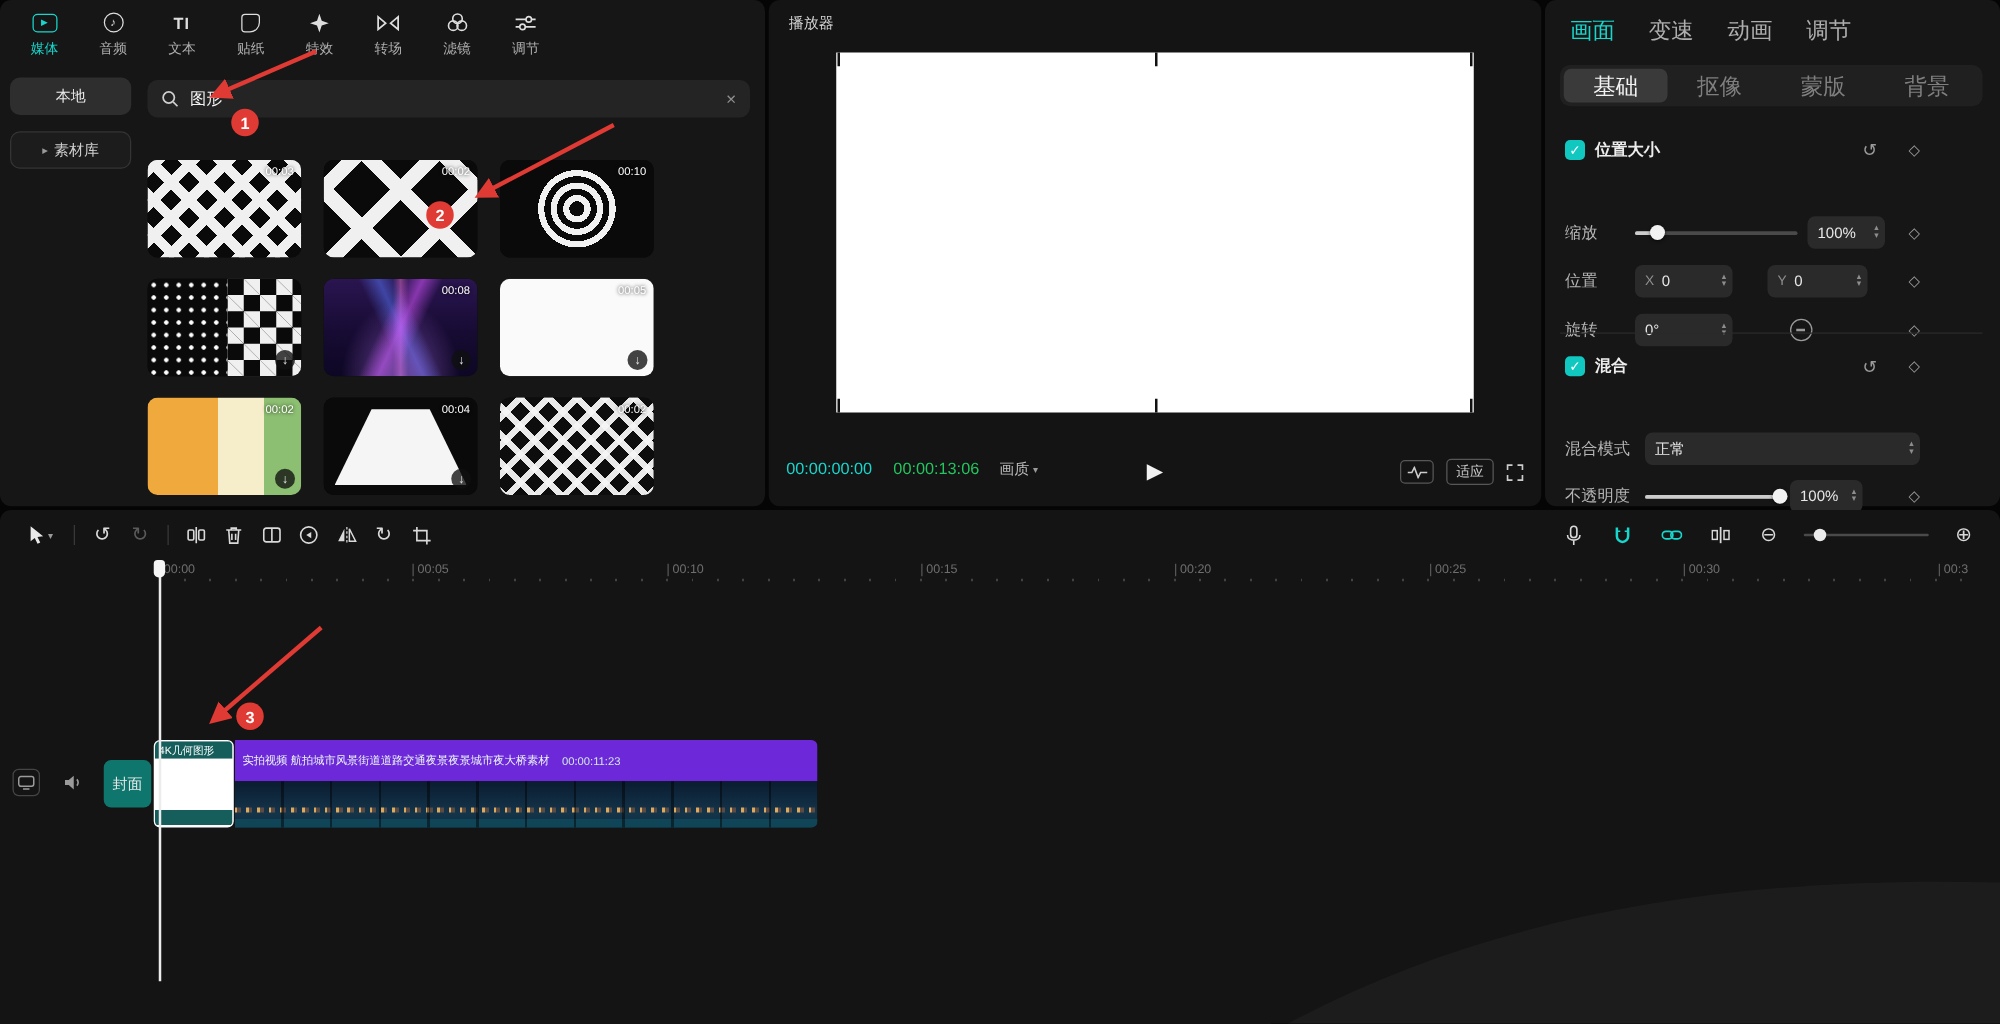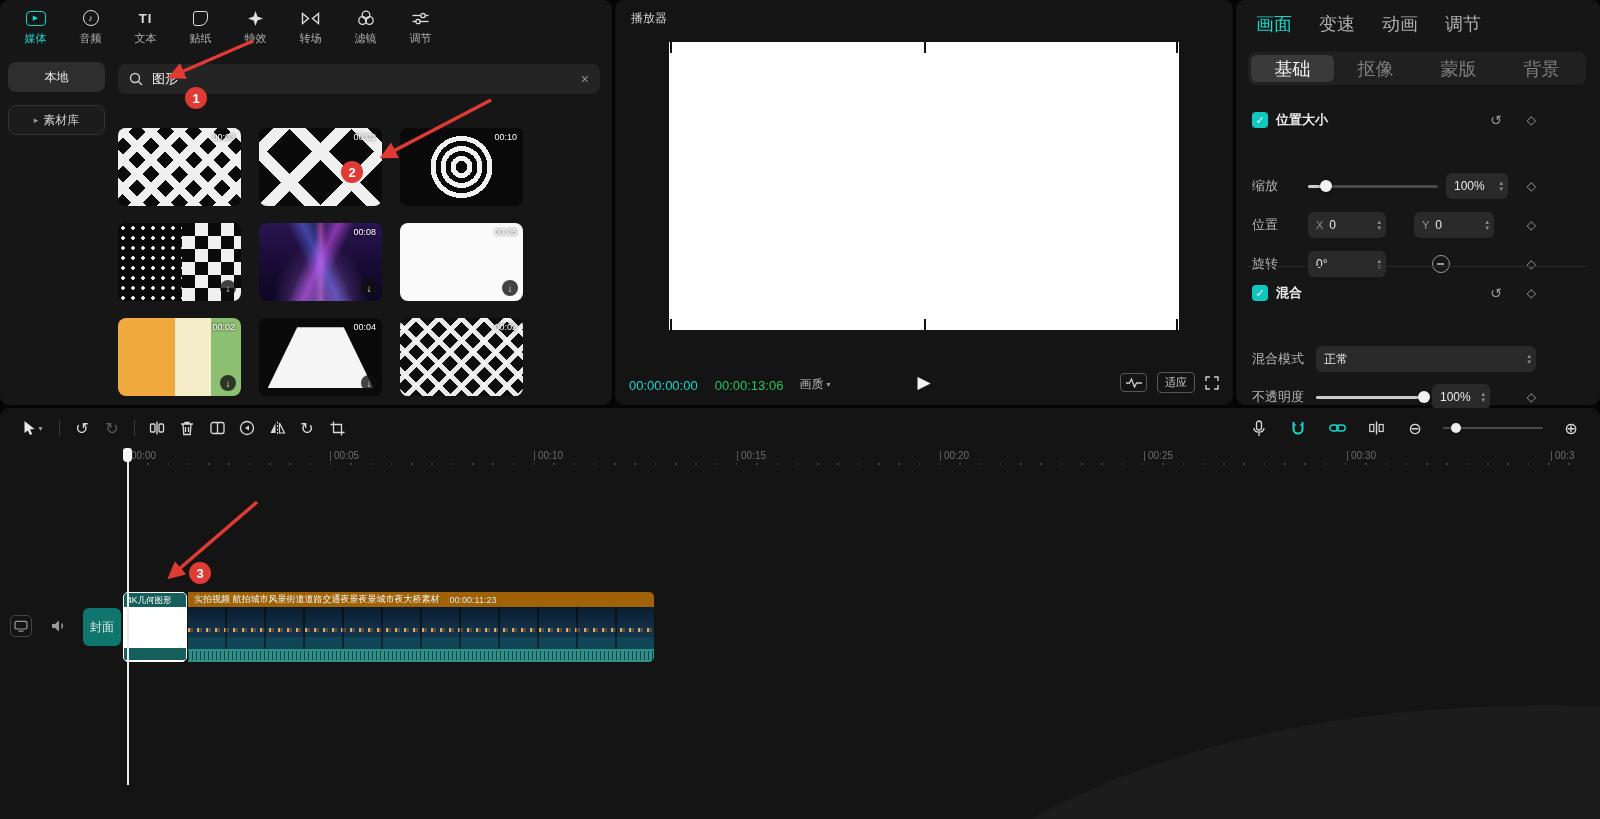--- a/index.html
+++ b/index.html
@@ -71,21 +71,21 @@
   .pat-plaid { background:#0d0d0d; background-image:
     repeating-linear-gradient(45deg, rgba(245,245,245,.95) 0 5px, transparent 5px 16px),
     repeating-linear-gradient(-45deg, rgba(245,245,245,.95) 0 5px, transparent 5px 16px); }
 
   
   .player-title { position:absolute; left:16px; top:10px; font-size:12px; color:#d2d2d2; }
   .canvas { position:absolute; left:54px; top:42px; width:510px; height:288px; background:#ffffff; }
   .handle { position:absolute; width:2px; height:11px; background:#111; }
   .h-tl{left:1px;top:0;} .h-tr{right:1px;top:0;} .h-bl{left:1px;bottom:0;} .h-br{right:1px;bottom:0;}
   .h-tm{left:50%;top:0;} .h-bm{left:50%;bottom:0;}
-  .player-bar { position:absolute; left:0; right:0; bottom:12px; height:26px; display:flex; align-items:flex-end; padding:0 14px; }
+  .player-bar { position:absolute; left:0; right:0; bottom:12px; height:26px; display:flex; align-items:flex-start; padding:0 14px; }
   .tc-current { color:#17d6cc; font-size:13px; }
   .tc-total { color:#22c55e; font-size:13px; margin-left:17px; }
   .quality { margin-left:16px; display:flex; align-items:center; gap:3px; font-size:12px; color:#bdbdbd; cursor:pointer; }
   .caret { font-size:8px; color:#9a9a9a; }
   .play-btn { position:absolute; left:50%; transform:translateX(-50%); color:#f2f2f2; font-size:17px; cursor:pointer; }
   .player-right { margin-left:auto; display:flex; align-items:center; gap:10px; }
   .wave-btn { width:27px; height:19px; border:1px solid #575757; border-radius:4px; display:flex; align-items:center; justify-content:center; cursor:pointer; }
   .fit-btn { border:1px solid #575757; border-radius:4px; color:#cccccc; font-size:11px; padding:2px 7px; cursor:pointer; }
   .fs-btn { display:flex; cursor:pointer; }
 
@@ -146,21 +146,21 @@
   .g2 { left:50px; top:210px; width:18px; height:16px; }
 
   .cover-btn { position:absolute; left:83px; top:200px; width:38px; height:38px; background:#0f766e; border-radius:6px; color:#e8e8e8; font-size:12px; display:flex; align-items:center; justify-content:center; cursor:pointer; z-index:3; }
 
   .clip1 { position:absolute; left:123px; top:184px; width:64px; height:70px; border:1.5px solid #ffffff; border-radius:5px; overflow:hidden; background:#fff; z-index:4; cursor:pointer; }
   .clip1-head { height:14px; background:#155e5c; color:#fff; font-size:8.5px; line-height:14px; padding:0 3px; white-space:nowrap; overflow:hidden; }
   .clip1-body { height:41px; background:#ffffff; }
   .clip1-foot { height:12px; background:#155e5c; }
 
   .clip2 { position:absolute; left:188px; top:184px; width:466px; height:70px; border-radius:0 5px 5px 0; overflow:hidden; z-index:3; cursor:pointer; }
-  .clip2-head { height:15px; background:#a16207; display:flex; align-items:center; gap:10px; padding:0 6px; }
+  .clip2-head { height:33px; background:#6d28d9; display:flex; align-items:center; gap:10px; padding:0 6px; }
   .clip2-title { font-size:9px; color:#eaf6f4; white-space:nowrap; overflow:hidden; }
   .clip2-dur { font-size:9px; color:#cfe8e5; white-space:nowrap; }
   .clip2-thumbs { height:42px;
     background-image:
       repeating-linear-gradient(90deg, transparent 0 37px, rgba(0,0,0,.45) 37px 39px),
       repeating-linear-gradient(90deg, rgba(255,190,100,.85) 0 2px, rgba(255,130,60,.3) 2px 5px, transparent 5px 9px),
       linear-gradient(0deg, rgba(16,70,88,.95) 0 28%, transparent 28%),
       linear-gradient(180deg,#0a1c30 0%,#14344a 60%,#0d2c3c 100%);
     background-size:auto, 100% 4px, auto, auto;
     background-position:0 0, 0 55%, 0 0, 0 0;

